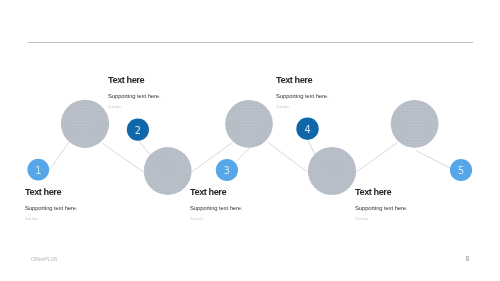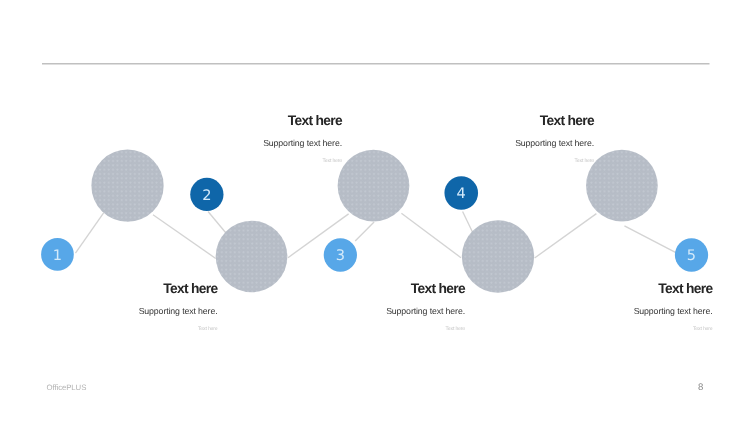--- a/index.html
+++ b/index.html
@@ -1,21 +1,21 @@
 <!DOCTYPE html>
 <html><head>
 <meta charset="utf-8">
 <style>
   html,body{margin:0;padding:0;}
   body{width:500px;height:281px;background:#ffffff;overflow:hidden;
        font-family:"Liberation Sans",sans-serif;}
   #slide{position:relative;width:500px;height:281px;background:#fff;overflow:hidden;}
   .divider{position:absolute;left:27.5px;top:42px;width:445px;height:1.4px;background:#c0c0c0;}
   svg.diagram{position:absolute;left:0;top:0;width:500px;height:281px;}
-  .txtgrp{position:absolute;text-align:right;filter:blur(0px);width:120px;}
+  .txtgrp{position:absolute;text-align:left;filter:blur(0px);width:120px;}
   .t1{font-size:9.2px;font-weight:bold;color:#262626;line-height:9px;letter-spacing:-0.45px;}
   .t2{font-size:5.85px;color:#333333;letter-spacing:-0.08px;line-height:7px;margin-top:8px;}
   .t3{font-size:3.4px;color:#c6c6c6;line-height:5px;margin-top:4.6px;letter-spacing:-0.1px;}
   .footer-logo{position:absolute;filter:blur(0px);left:31px;top:256.6px;font-size:5.2px;
        color:#b3b3b3;letter-spacing:-0.05px;line-height:5.1px;}
   .pagenum{position:absolute;filter:blur(0px);left:465.4px;top:256px;font-size:6.4px;
        color:#8c8c8c;line-height:6px;}
   .numlabel{position:absolute;filter:blur(0px);color:#d4eafa;font-size:9.7px;text-align:center;
        line-height:9.7px;width:20px;font-family:"DejaVu Sans",sans-serif;}
 </style>

